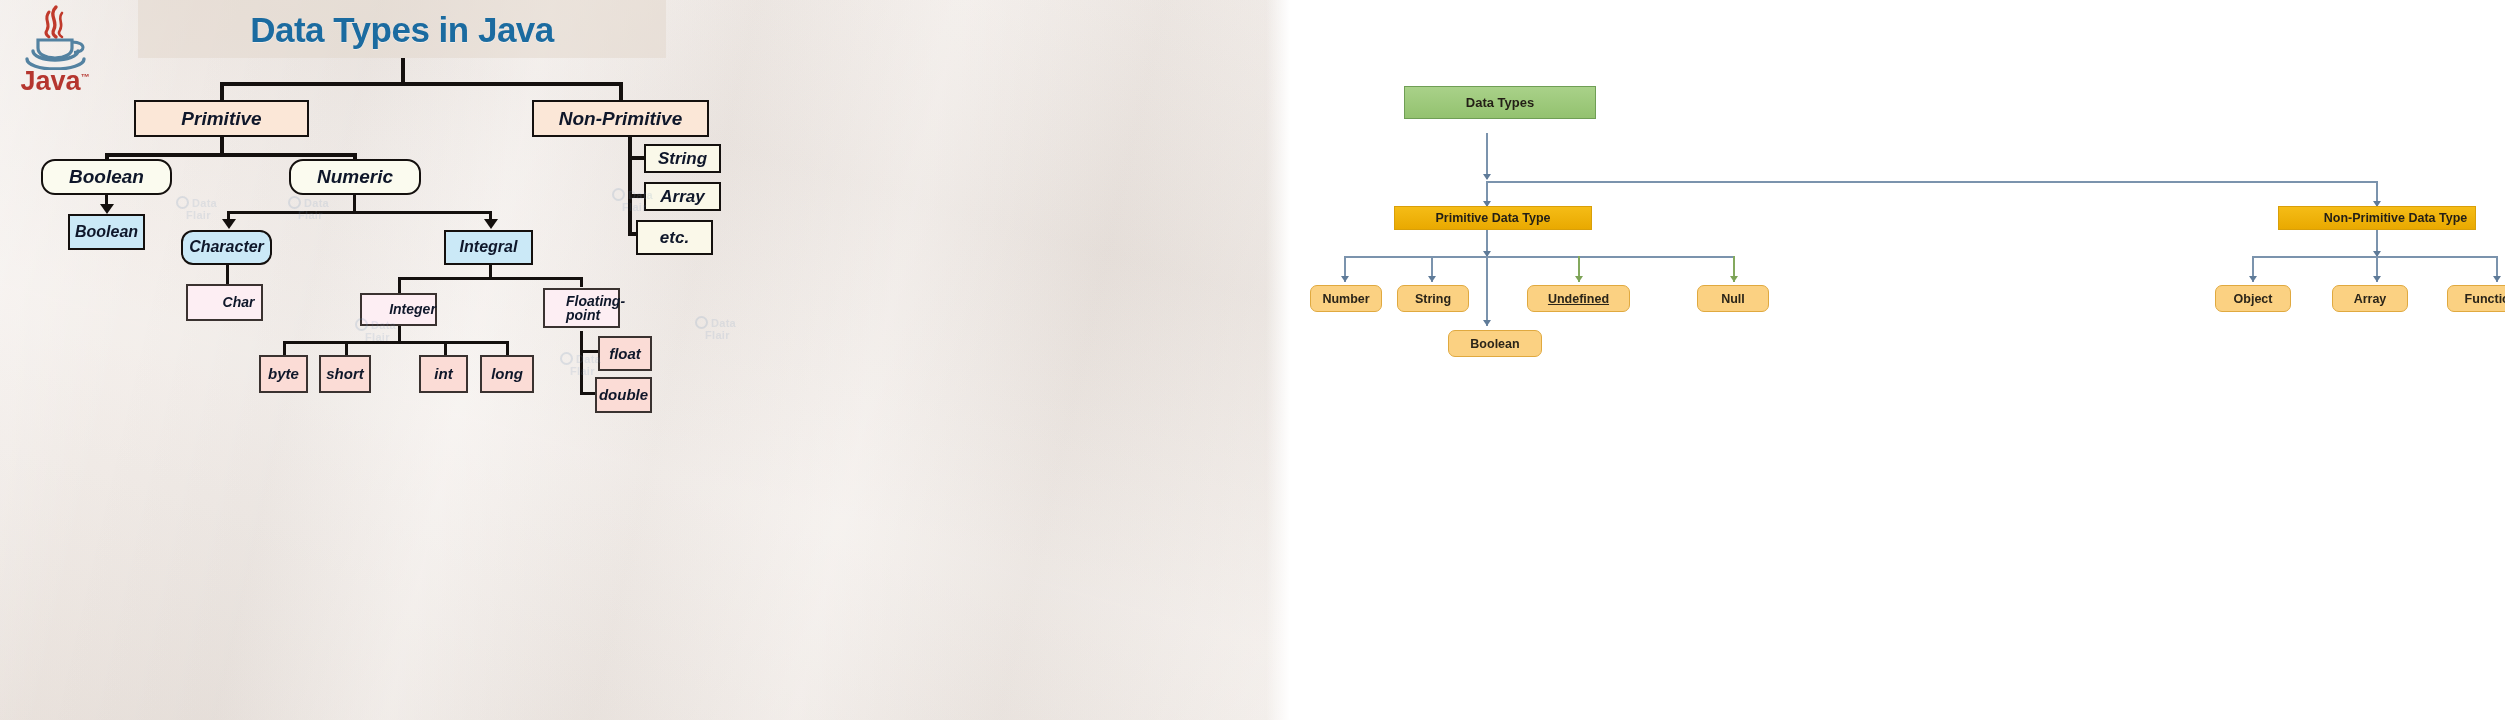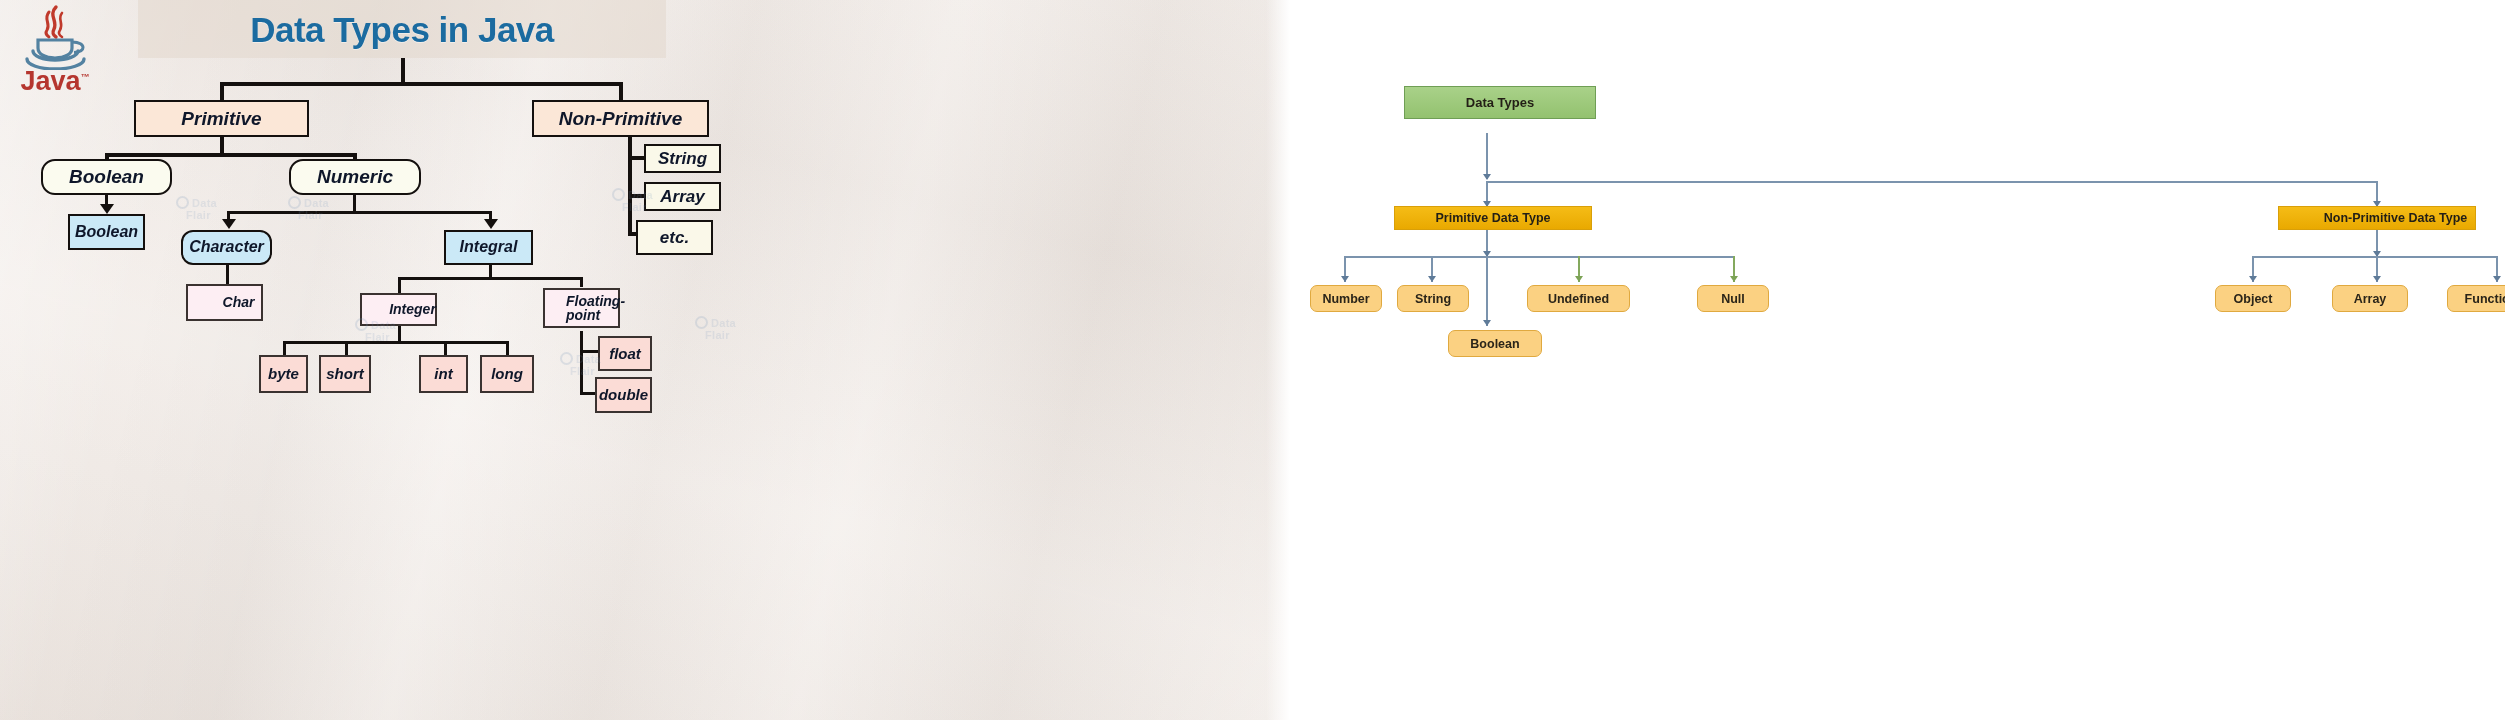--- a/index.html
+++ b/index.html
@@ -260,21 +260,21 @@
     <div class="sline" style="left:1206px; top:256px; width:1.5px; height:26px;"></div>
     <div class="sarrow" style="left:1203px; top:276px;"></div>
 
     <div class="sbox root" style="left:102px; top:86px; width:192px; height:33px;margin-left:12px;">Data Types</div>
 
     <div class="sbox mid" style="left:104px; top:206px; width:198px; height:24px;">Primitive Data Type</div>
     <div class="sbox mid" style="left:988px; top:206px; width:198px; height:24px;padding-left:37px;">Non-Primitive Data Type</div>
 
     <div class="sbox leaf" style="left:20px;  top:285px; width:72px;  height:27px;">Number</div>
     <div class="sbox leaf" style="left:107px; top:285px; width:72px;  height:27px;">String</div>
-    <div class="sbox leaf" style="left:237px; top:285px; width:103px; height:27px;">Undefined</div>
+    <div class="sbox leaf" style="left:237px; top:285px; width:103px; height:27px;text-decoration:underline;">Undefined</div>
     <div class="sbox leaf" style="left:407px; top:285px; width:72px;  height:27px;">Null</div>
     <div class="sbox leaf" style="left:158px; top:330px; width:94px;  height:27px;">Boolean</div>
 
     <div class="sbox leaf" style="left:925px;  top:285px; width:76px; height:27px;">Object</div>
     <div class="sbox leaf" style="left:1042px; top:285px; width:76px; height:27px;">Array</div>
     <div class="sbox leaf" style="left:1157px; top:285px; width:88px; height:27px;">Function</div>
   </div>
 
 </div>
 

